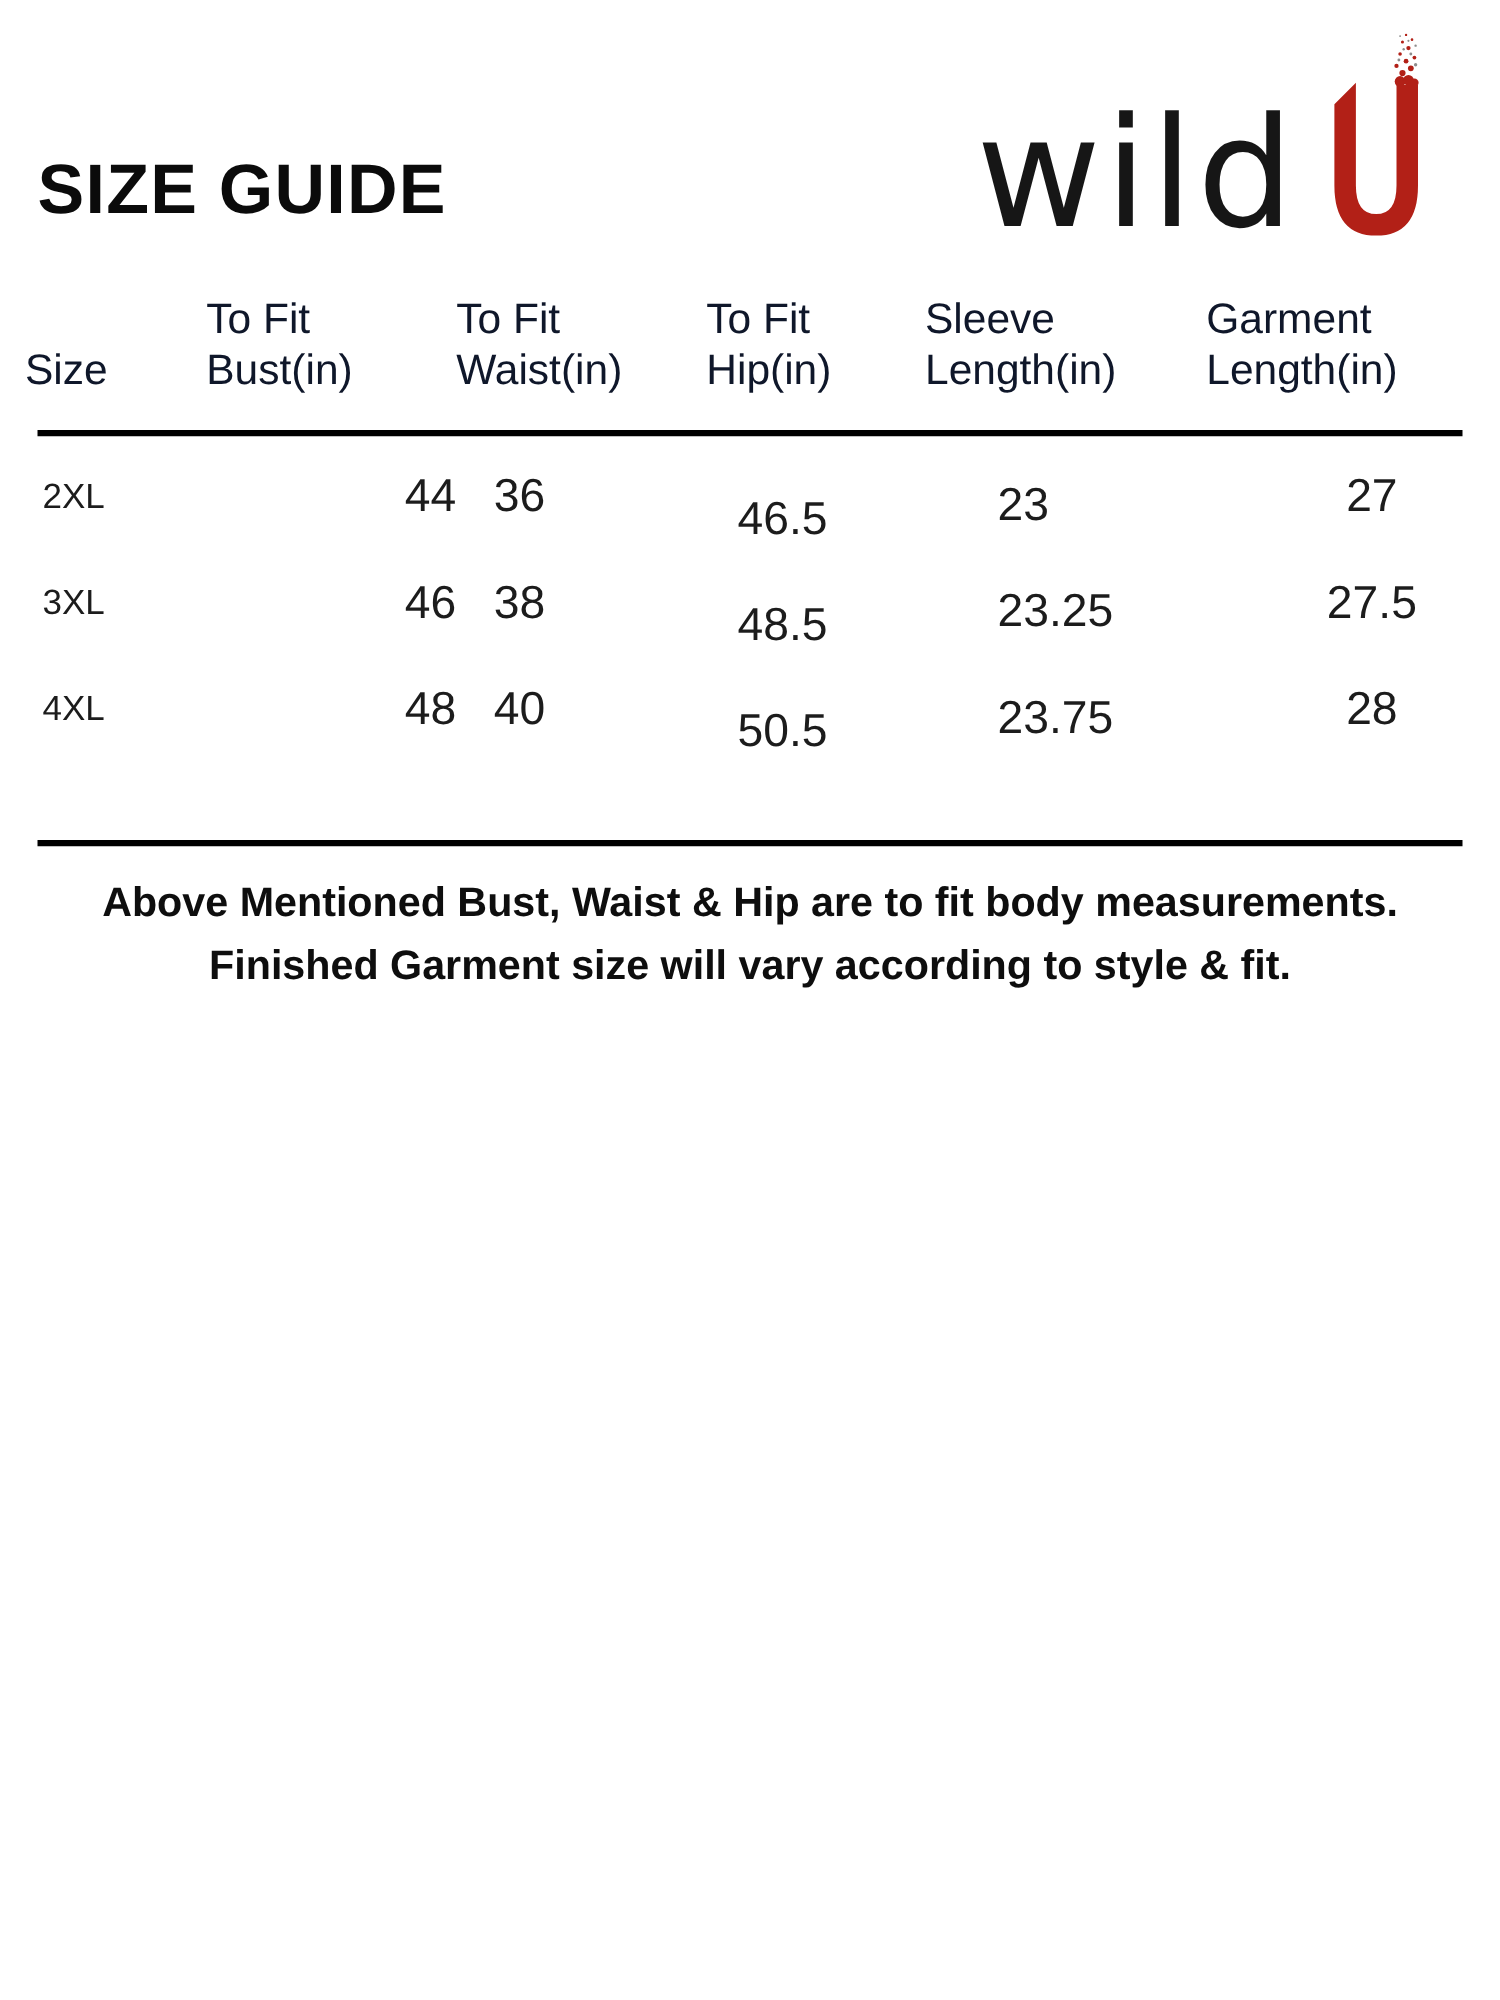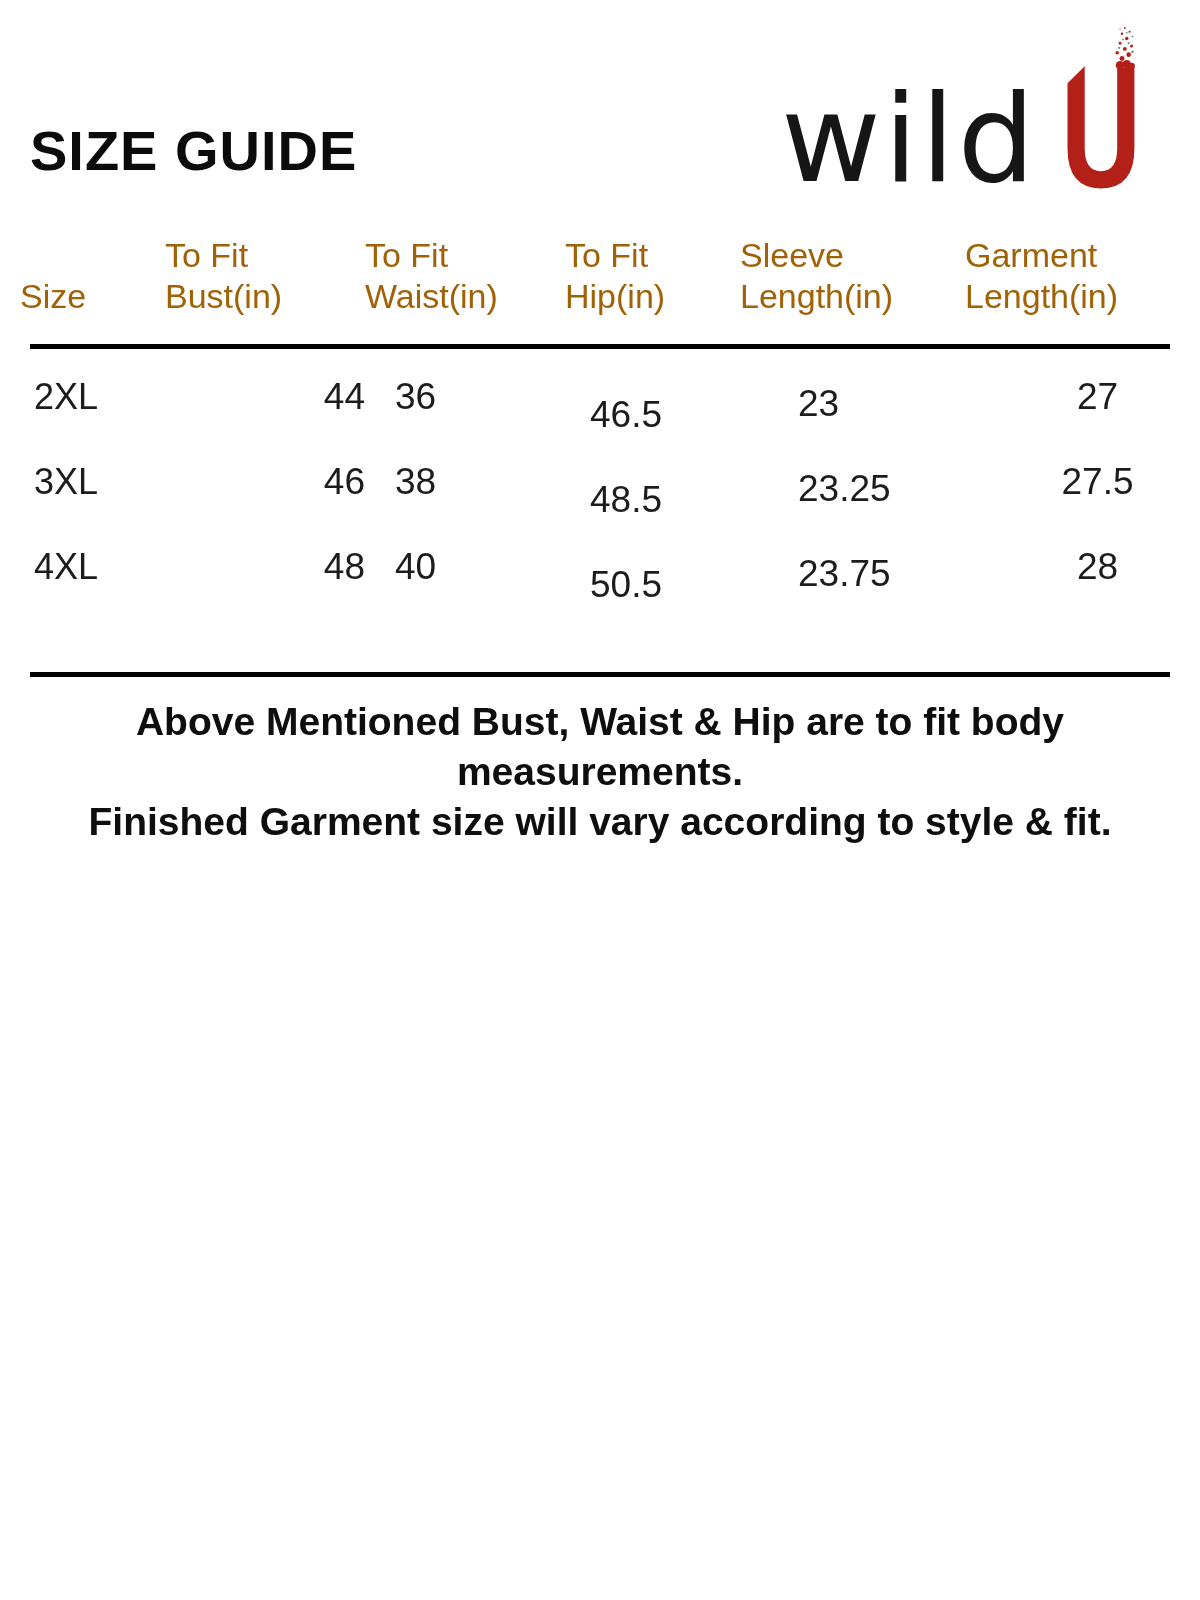--- a/index.html
+++ b/index.html
@@ -50,59 +50,59 @@
   
   .size-table { margin: 52px 20px 0 20px; }
   .thead, .trow {
     display: grid;
     grid-template-columns: 140px 205px 200px 170px 230px 215px;
   }
   .thead { align-items: end; }
   .th {
     font-size: 34px;
     line-height: 41px;
-    color: #a16207;
+    color: #0f172a;
   }
   .th-line { display: block; }
   .thead > :nth-child(2) { padding-left: 5px; }
   .thead > :nth-child(5) { padding-left: 5px; }
 
   .rule {
     border: none;
     border-top: 5px solid #000000;
     margin: 27px 10px 0 10px;
   }
 
   .tbody { margin-top: 26px; }
   .trow { height: 85px; align-items: start; }
   .td {
     font-size: 37px;
     line-height: 44px;
     color: #1c1c1c;
     white-space: nowrap;
   }
-  .trow > :nth-child(1) { padding-left: 14px; font-size: 36px; }
+  .trow > :nth-child(1) { padding-left: 14px; font-size: 28px; }
   .trow > :nth-child(2) { padding-left: 40px; text-align: right; }
   .trow > :nth-child(3) { padding-left: 30px; }
   .trow > :nth-child(4) { padding-left: 25px; position: relative; top: 18px; }
   .trow > :nth-child(5) { padding-left: 63px; position: relative; top: 7px; }
   .trow > :nth-child(6) { padding-left: 50px; text-align: center; }
 
   .rule-bottom {
     border: none;
     border-top: 5px solid #000000;
     margin: 42px 10px 0 10px;
   }
 
   
   .note {
     margin-top: 20px;
     text-align: center;
     font-weight: 700;
-    font-size: 39px;
+    font-size: 33px;
     line-height: 50px;
     color: #0e0e0e;
   }
   .note-line { display: block; }
 </style>
 </head>
 <body>
 
 <div class="page">
 

